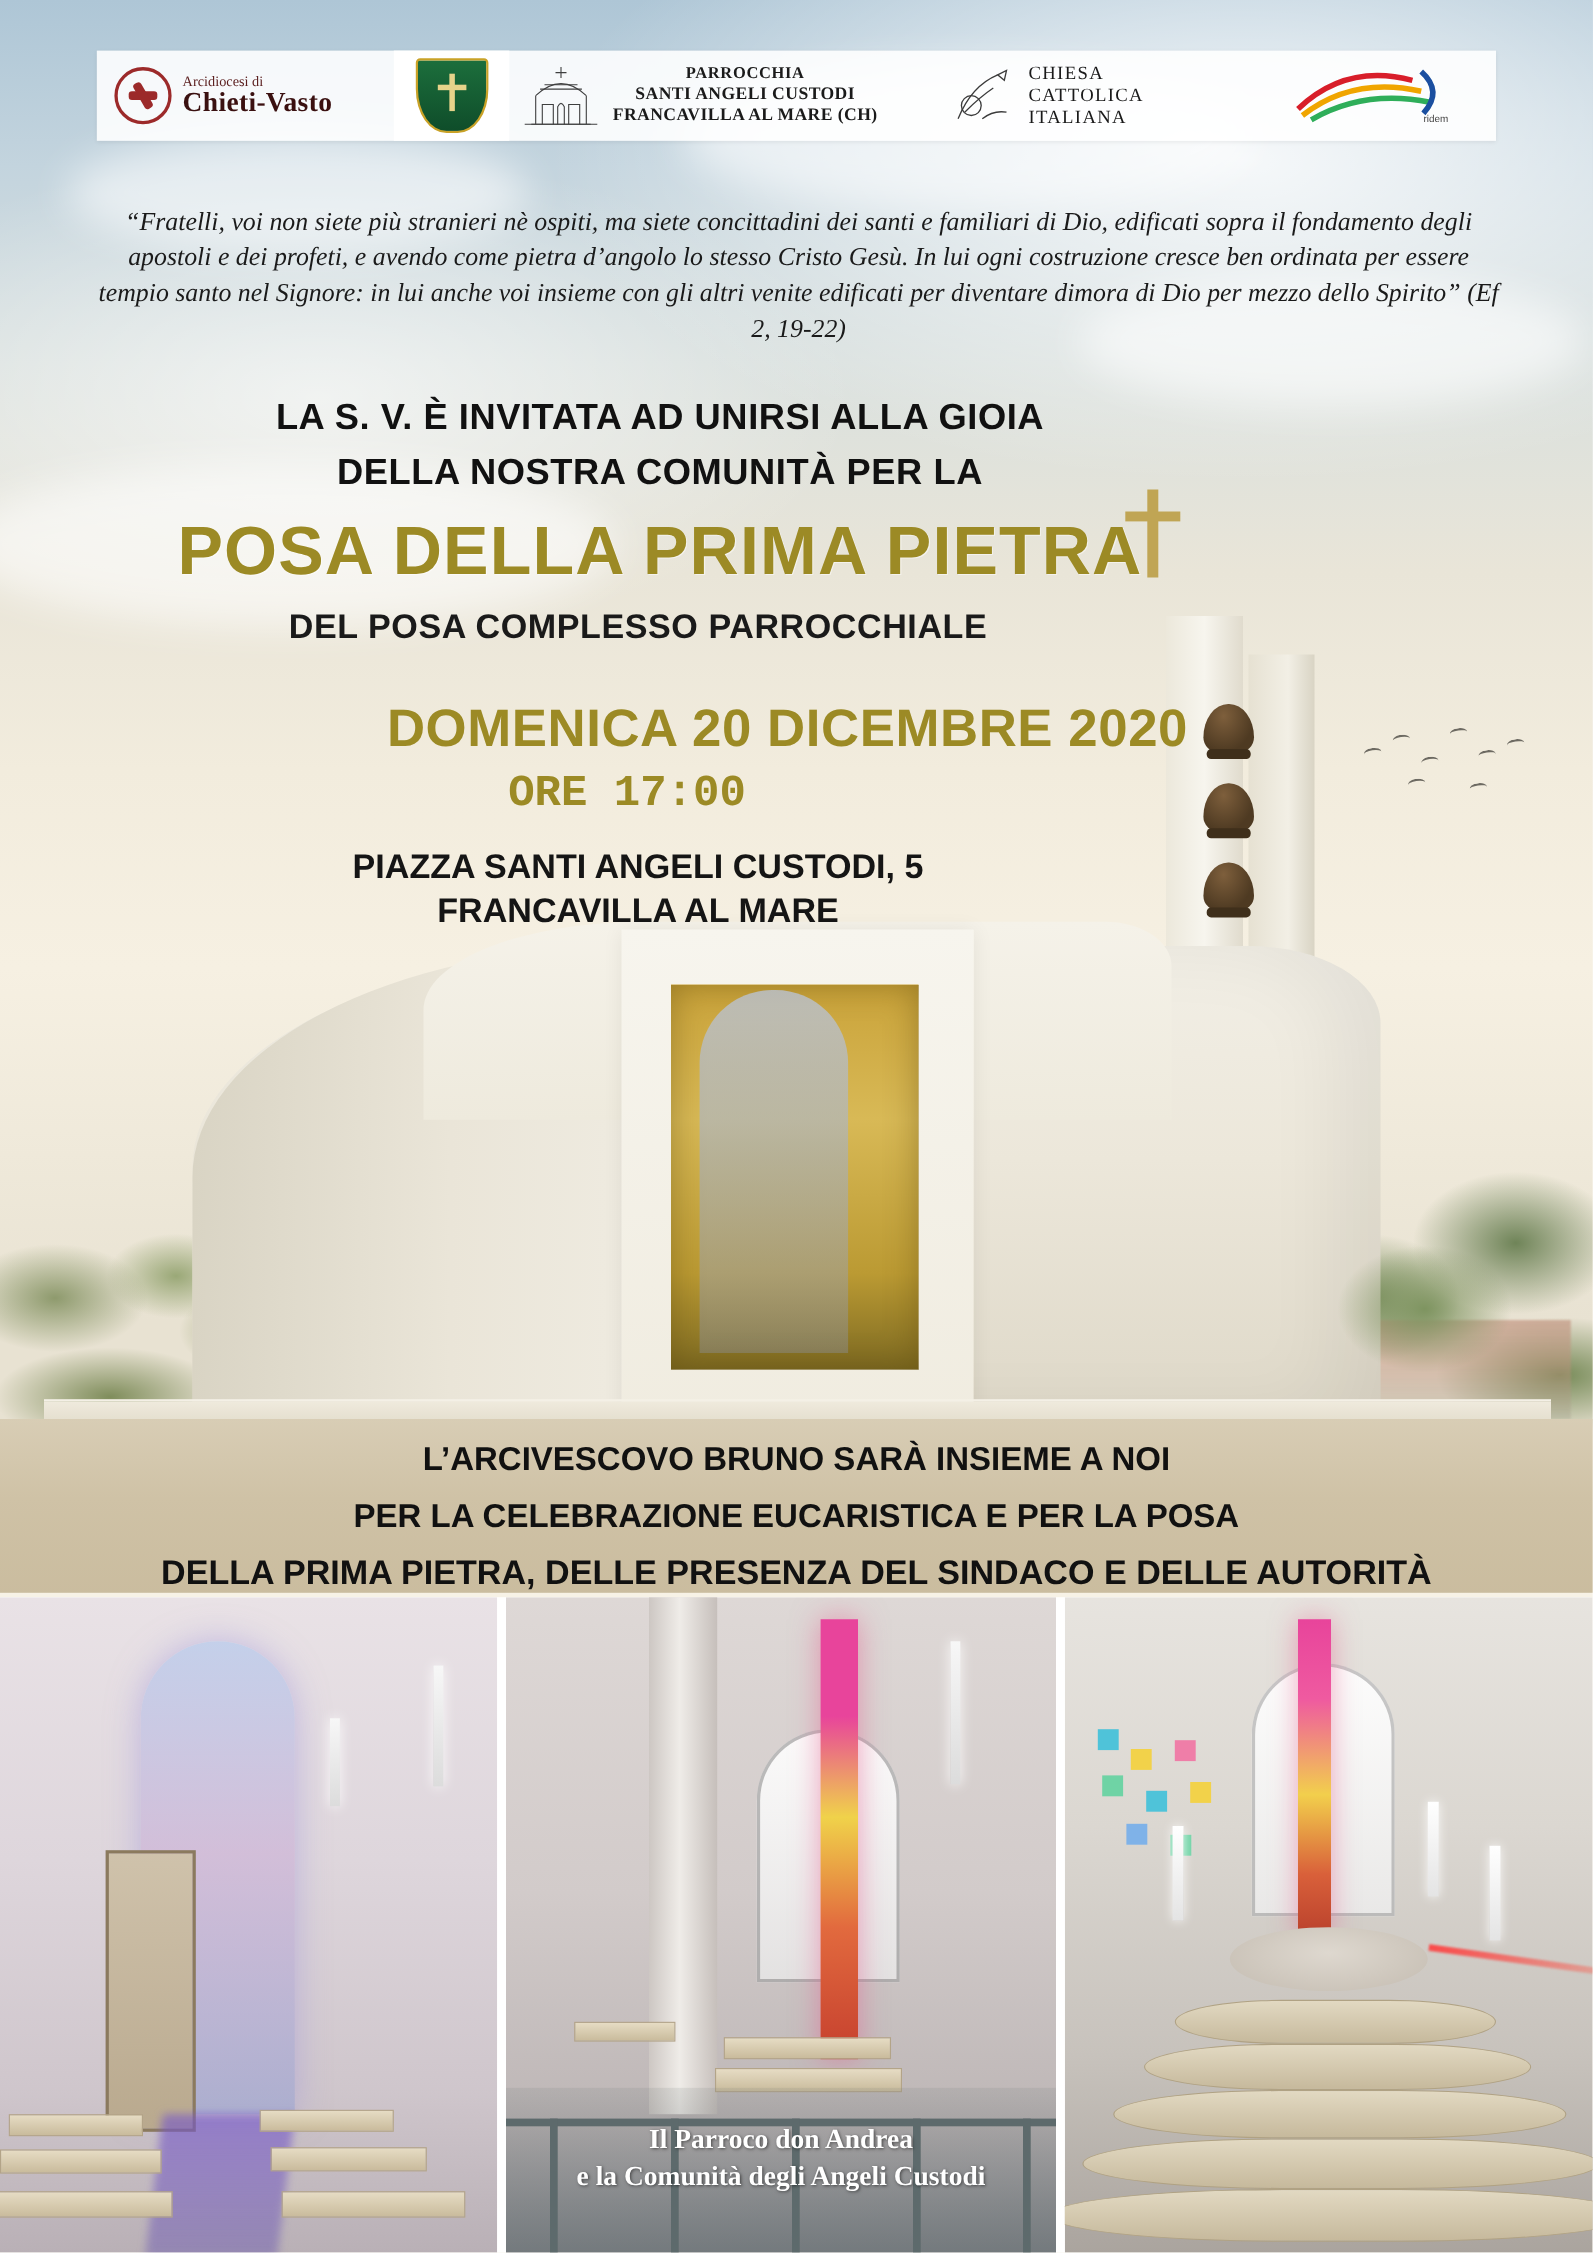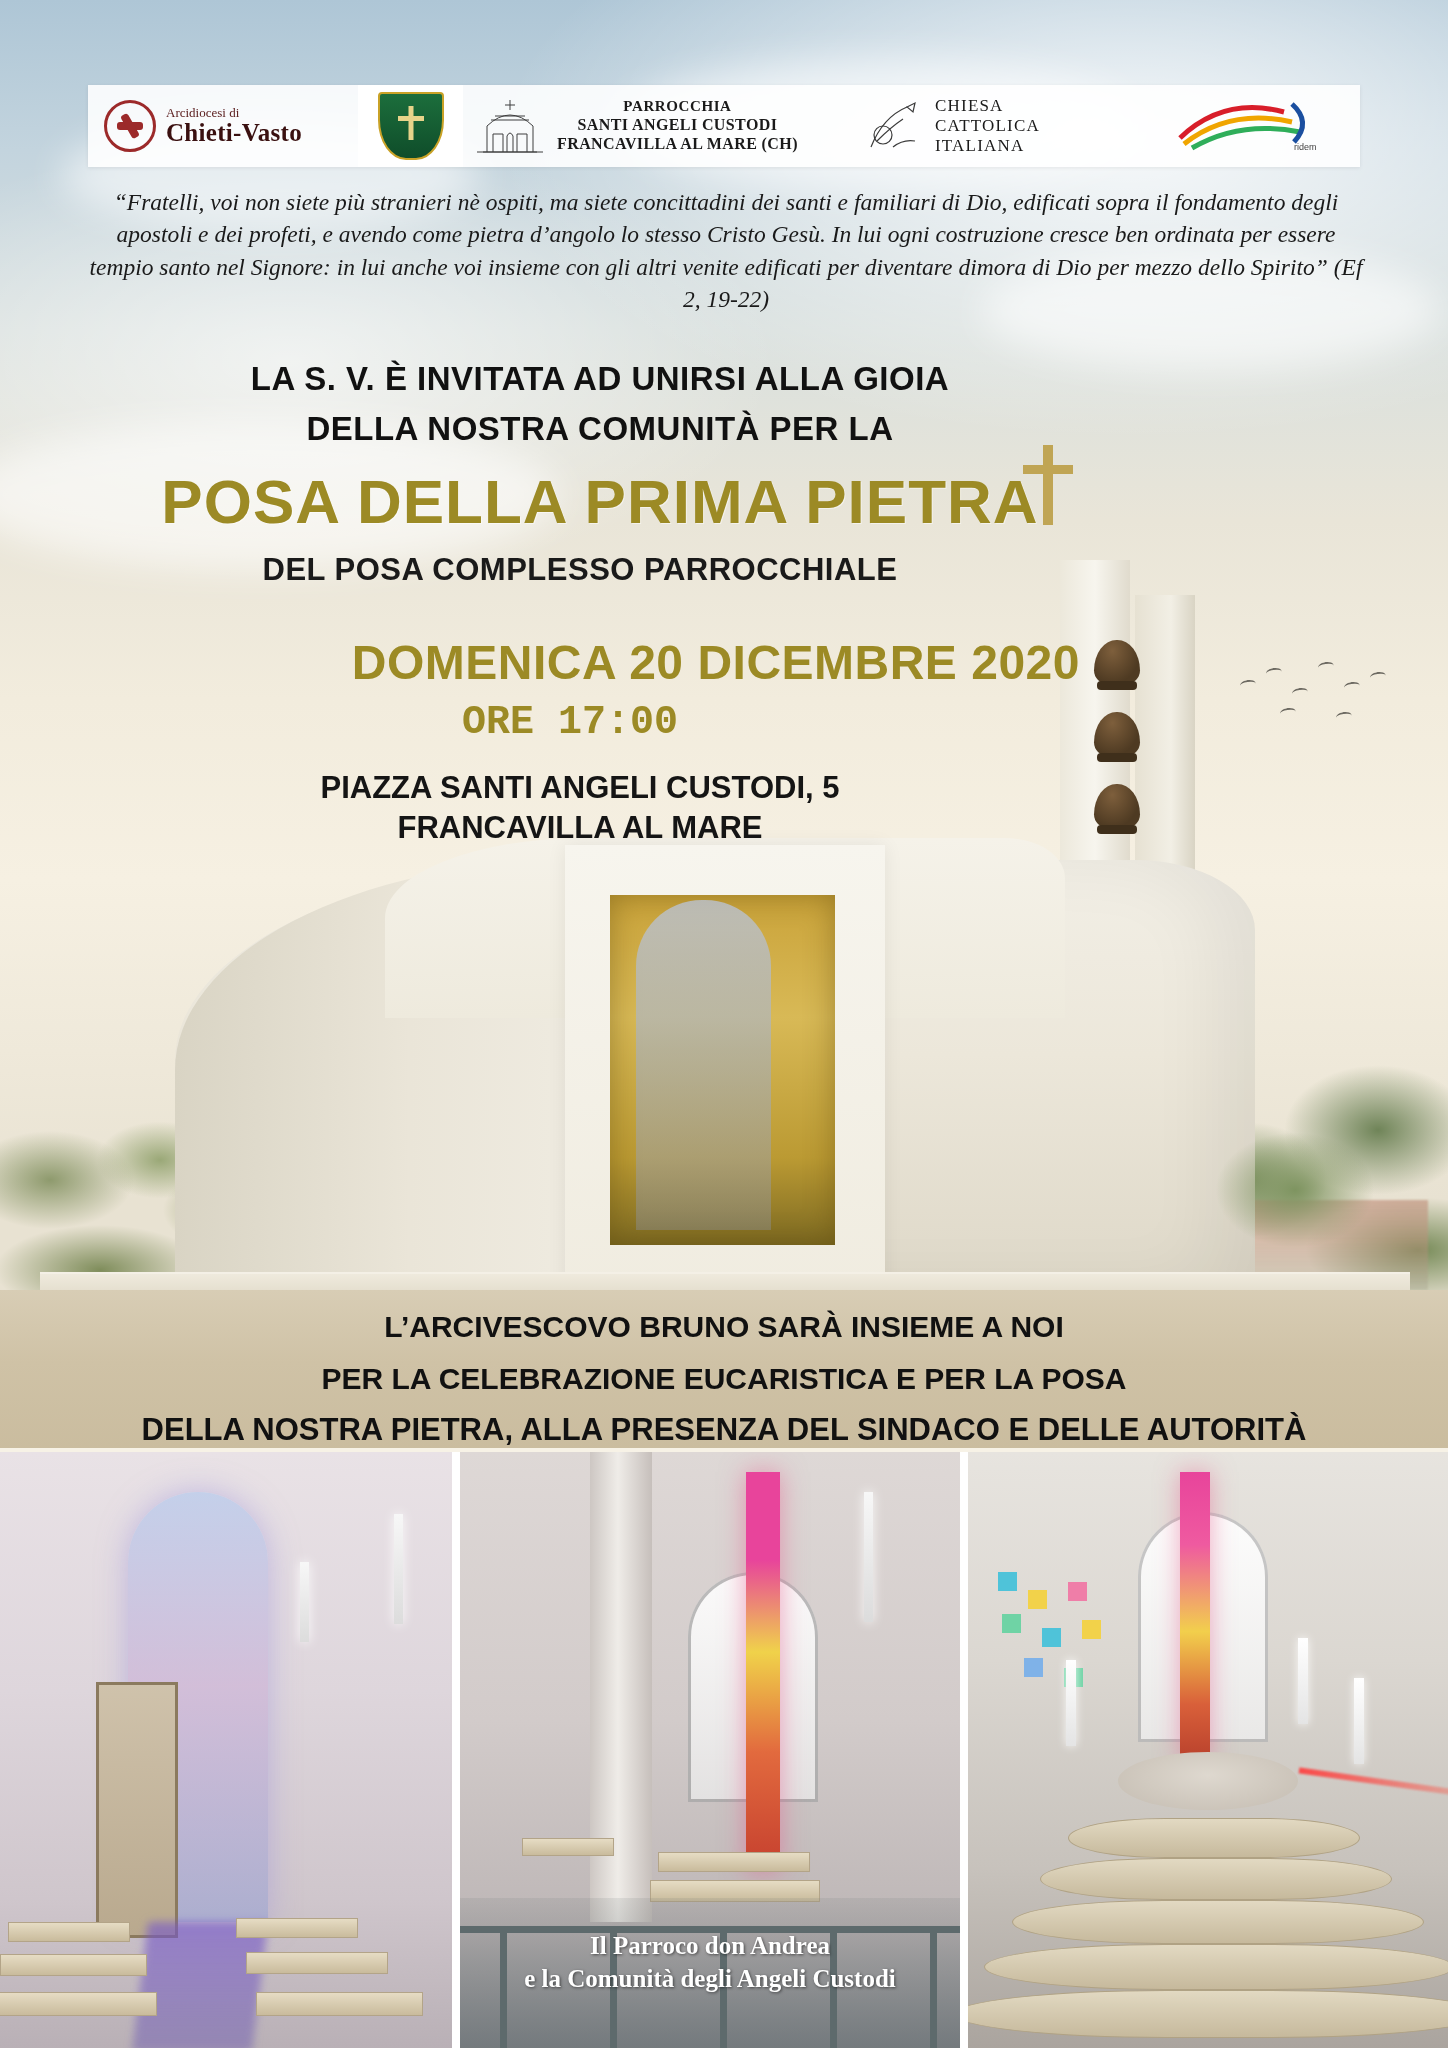--- a/index.html
+++ b/index.html
@@ -211,21 +211,20 @@
 
   
   .logo-bar {
     position: absolute;
     left: 88px; top: 46px;
     width: 1272px; height: 82px;
     background: rgba(255,255,255,0.88);
     display: flex;
     align-items: center;
     box-shadow: 0 1px 4px rgba(0,0,0,0.08);
-    margin-top: 39px;
   }
   .logo-cell {
     display: flex;
     align-items: center;
     height: 100%;
     padding: 0 10px;
     box-sizing: border-box;
   }
   .logo-cell.diocesi { width: 270px; gap: 10px; padding-left: 16px; }
   .logo-cell.stemma { width: 105px; justify-content: center; background: #fff; }
@@ -704,21 +703,21 @@
   <div class="time-line">ORE 17:00</div>
 
   <div class="address">
     <div>PIAZZA SANTI ANGELI CUSTODI, 5</div>
     <div>FRANCAVILLA AL MARE</div>
   </div>
 
   <div class="bottom-text">
     <div class="b1">L’ARCIVESCOVO BRUNO  SARÀ INSIEME A NOI</div>
     <div class="b2">PER LA  CELEBRAZIONE EUCARISTICA E PER LA POSA</div>
-    <div class="b3">DELLA NOSTRA PIETRA, ALLA PRESENZA DEL SINDACO E DELLE AUTORITÀ</div>
+    <div class="b3">DELLA PRIMA PIETRA, DELLE PRESENZA DEL SINDACO E DELLE AUTORITÀ</div>
   </div>
 
   <div class="photo-strip">
 
     <div class="photo p1">
       <div class="p1-bg"></div>
       <div class="p1-arch"></div>
       <div class="p1-door"></div>
       <div class="p1-floorlight"></div>
       <div class="p1-pendant" style="left:394px; top:62px;"></div>

